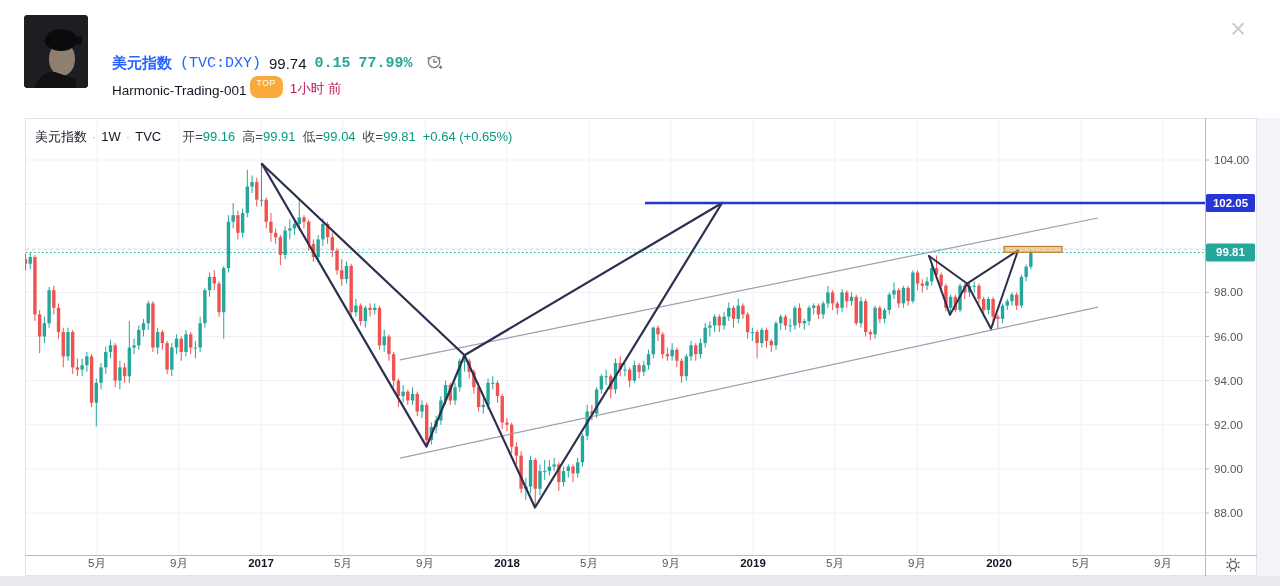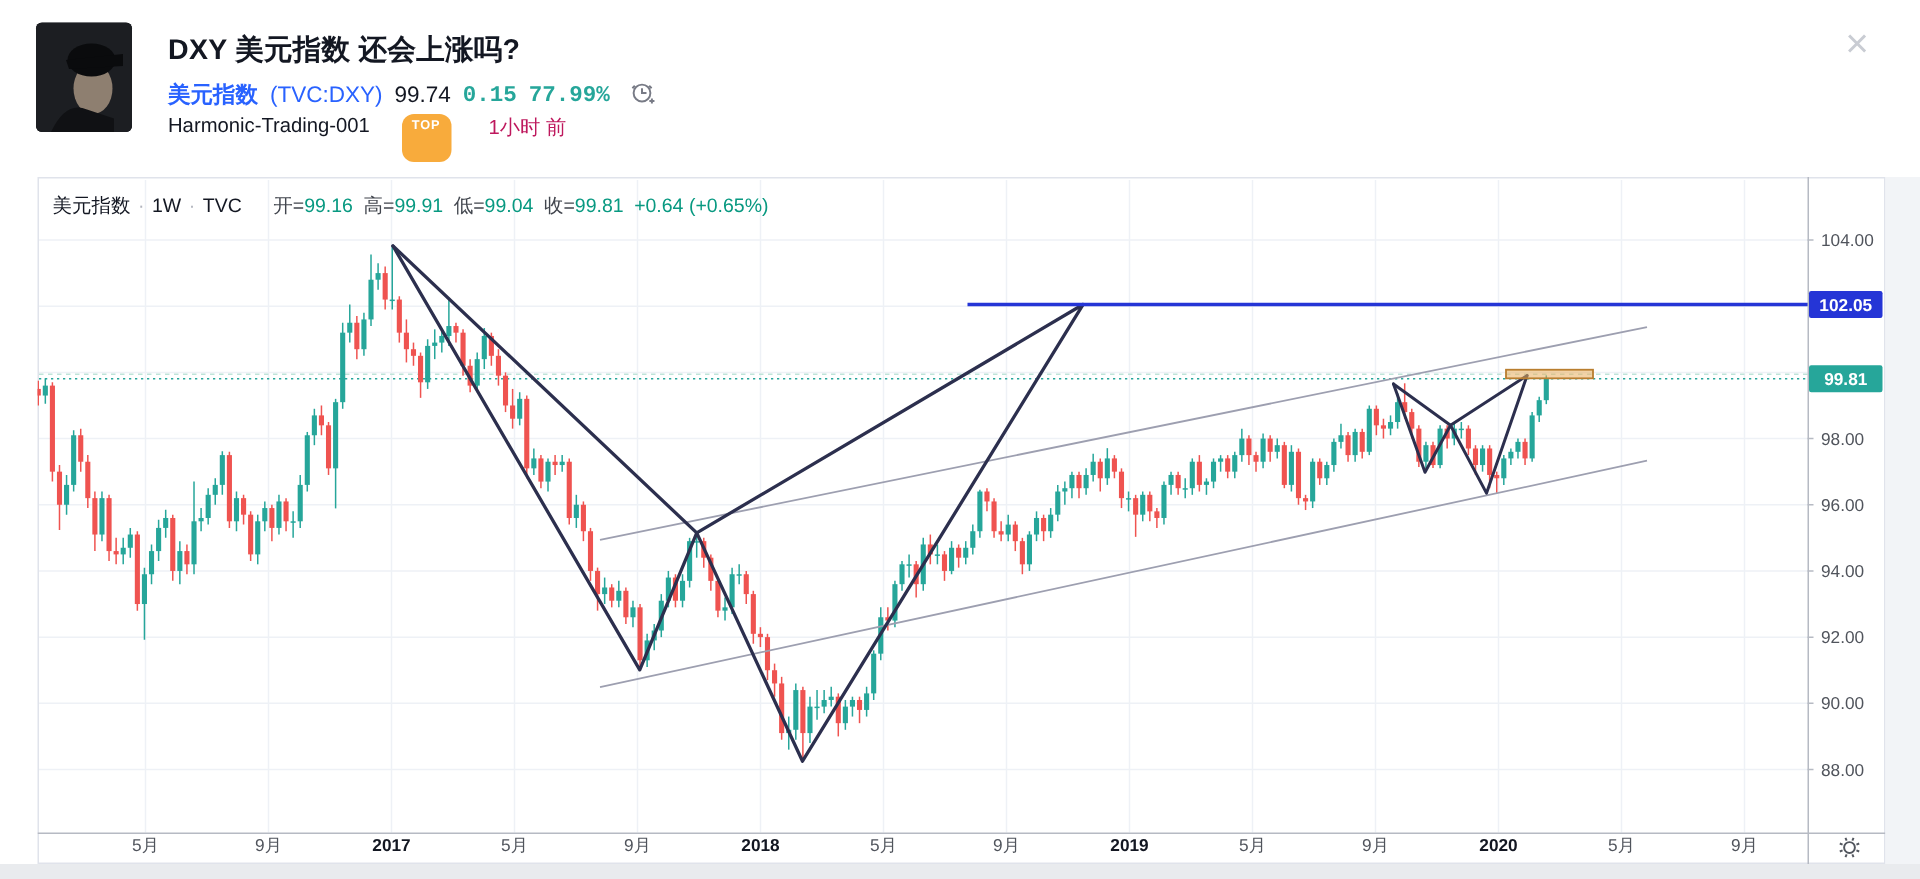--- a/index.html
+++ b/index.html
@@ -5,27 +5,27 @@
   * { margin:0; padding:0; box-sizing:border-box; }
   html,body { width:1280px; height:586px; background:#fff; font-family:"Liberation Sans", sans-serif; overflow:hidden; }
   .page { position:relative; width:1280px; height:586px; background:#fff; }
 
   
   .header { position:absolute; left:0; top:0; width:1280px; height:118px; background:#fff; }
   .avatar { position:absolute; left:24px; top:15px; width:64px; height:73px; border-radius:4px; overflow:hidden; background:#17191d; }
   .hdr-title { position:absolute; left:112px; top:20px; font-size:19px; font-weight:600; color:#131722; letter-spacing:.2px; }
   .sym-row { position:absolute; left:112px; top:52px; font-size:15px; white-space:nowrap; display:flex; align-items:center; gap:8px; }
   .sym-name { color:#2962ff; font-weight:700; }
-  .sym-ticker { color:#2962ff; font-weight:400; }
+  .sym-ticker { color:#2962ff; font-weight:400;font-family:Liberation Mono, monospace; }
   .sym-price { color:#131722; font-weight:400; }
   .sym-chg, .sym-chg-pct { color:#26a69a; font-weight:600;font-family:Liberation Mono, monospace; }
   .alarm { margin-left:4px; display:inline-block; }
-  .author-row { position:absolute; left:112px; top:76px; font-size:13.5px; display:flex; align-items:flex-start; gap:21px; }
+  .author-row { position:absolute; left:112px; top:76px; font-size:13.5px; display:flex; align-items:flex-end; gap:3px; }
   .author-name { color:#131722; }
-  .top-badge { background:#f8ab3c; color:#fff; font-size:8.5px; font-weight:700; letter-spacing:.6px; border-radius:8px; padding:2px 7px 20px 7px; line-height:10px; }
+  .top-badge { background:#f8ab3c; color:#fff; font-size:8.5px; font-weight:400; letter-spacing:.6px; border-radius:8px; padding:2px 7px 10px 7px; line-height:10px; }
   .time-ago { color:#be185d; margin-left:4px; }
   .close-btn { position:absolute; right:34px; top:16px; font-size:27px; font-weight:300; color:#c9ccd3; cursor:pointer; line-height:27px; }
 
   
   .chart-card { position:absolute; left:25px; top:118px; width:1232px; height:458px; background:#fff; border:1px solid #e0e3eb; }
   .legend { position:absolute; left:9px; top:9px; font-size:13px; color:#131722; white-space:nowrap; z-index:5; }
   .legend .sep { color:#b2b5be; margin:0 5px; }
   .legend .itv, .legend .exch { color:#131722; }
   .legend .ohlc { margin-left:14px; }
   .legend .lbl { color:#42464e; margin-left:7px; }
@@ -44,21 +44,20 @@
     <div class="avatar">
       <svg width="64" height="73" viewBox="0 0 64 73">
         <rect x="0" y="0" width="64" height="73" fill="#17191d"></rect>
         <rect x="0" y="0" width="64" height="73" fill="#26282d" opacity="0.35"></rect>
         <ellipse cx="38" cy="44" rx="13" ry="17" fill="#9b8a79" opacity="0.9"></ellipse>
         <ellipse cx="37" cy="25" rx="16" ry="11" fill="#0a0b0d"></ellipse>
         <path d="M20 25 L58 21 L58 29 L22 31 Z" fill="#0a0b0d"></path>
         <path d="M10 73 Q20 52 34 58 L52 64 L52 73 Z" fill="#101114"></path>
       </svg>
     </div>
-    <div class="hdr-title">DXY 美元指数 还会上涨吗?</div>
     <div class="sym-row">
       <span class="sym-name">美元指数</span>
       <span class="sym-ticker">(TVC:DXY)</span>
       <span class="sym-price">99.74</span>
       <span class="sym-chg">0.15</span>
       <span class="sym-chg-pct">77.99%</span>
       <span class="alarm">
         <svg width="19" height="19" viewBox="0 0 19 19" fill="none" stroke="#787b86" stroke-width="1.3">
           <circle cx="9" cy="10" r="5.6"></circle>
           <path d="M9 6.8 V10 H12"></path>

